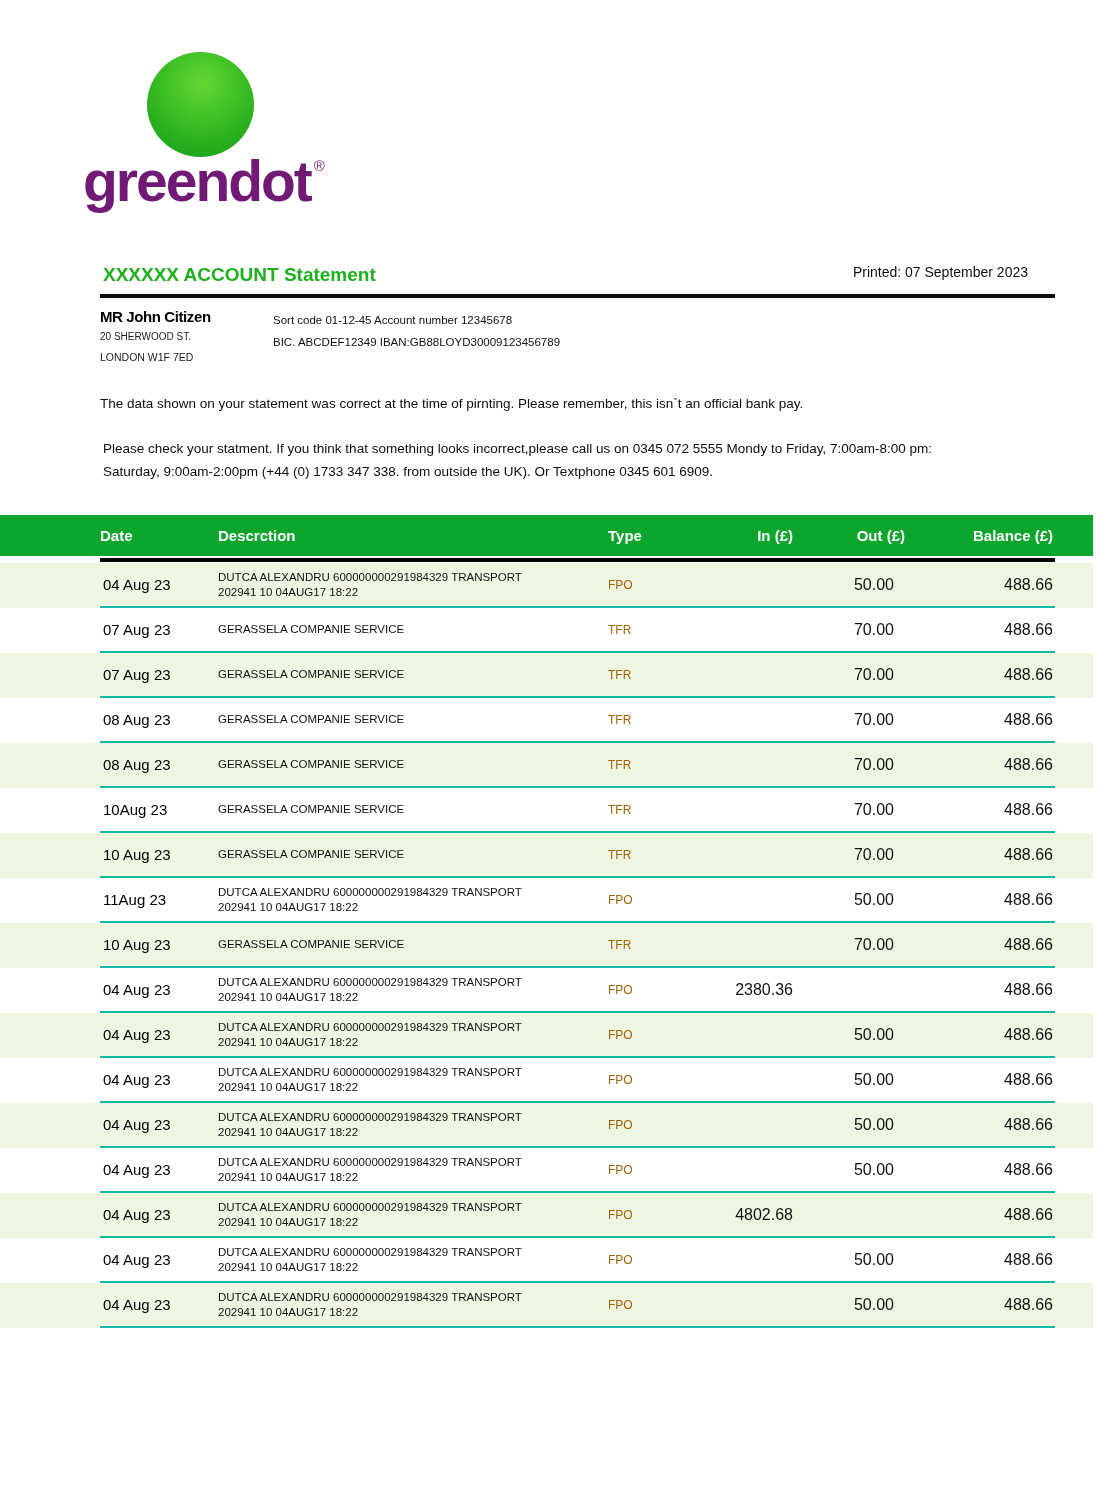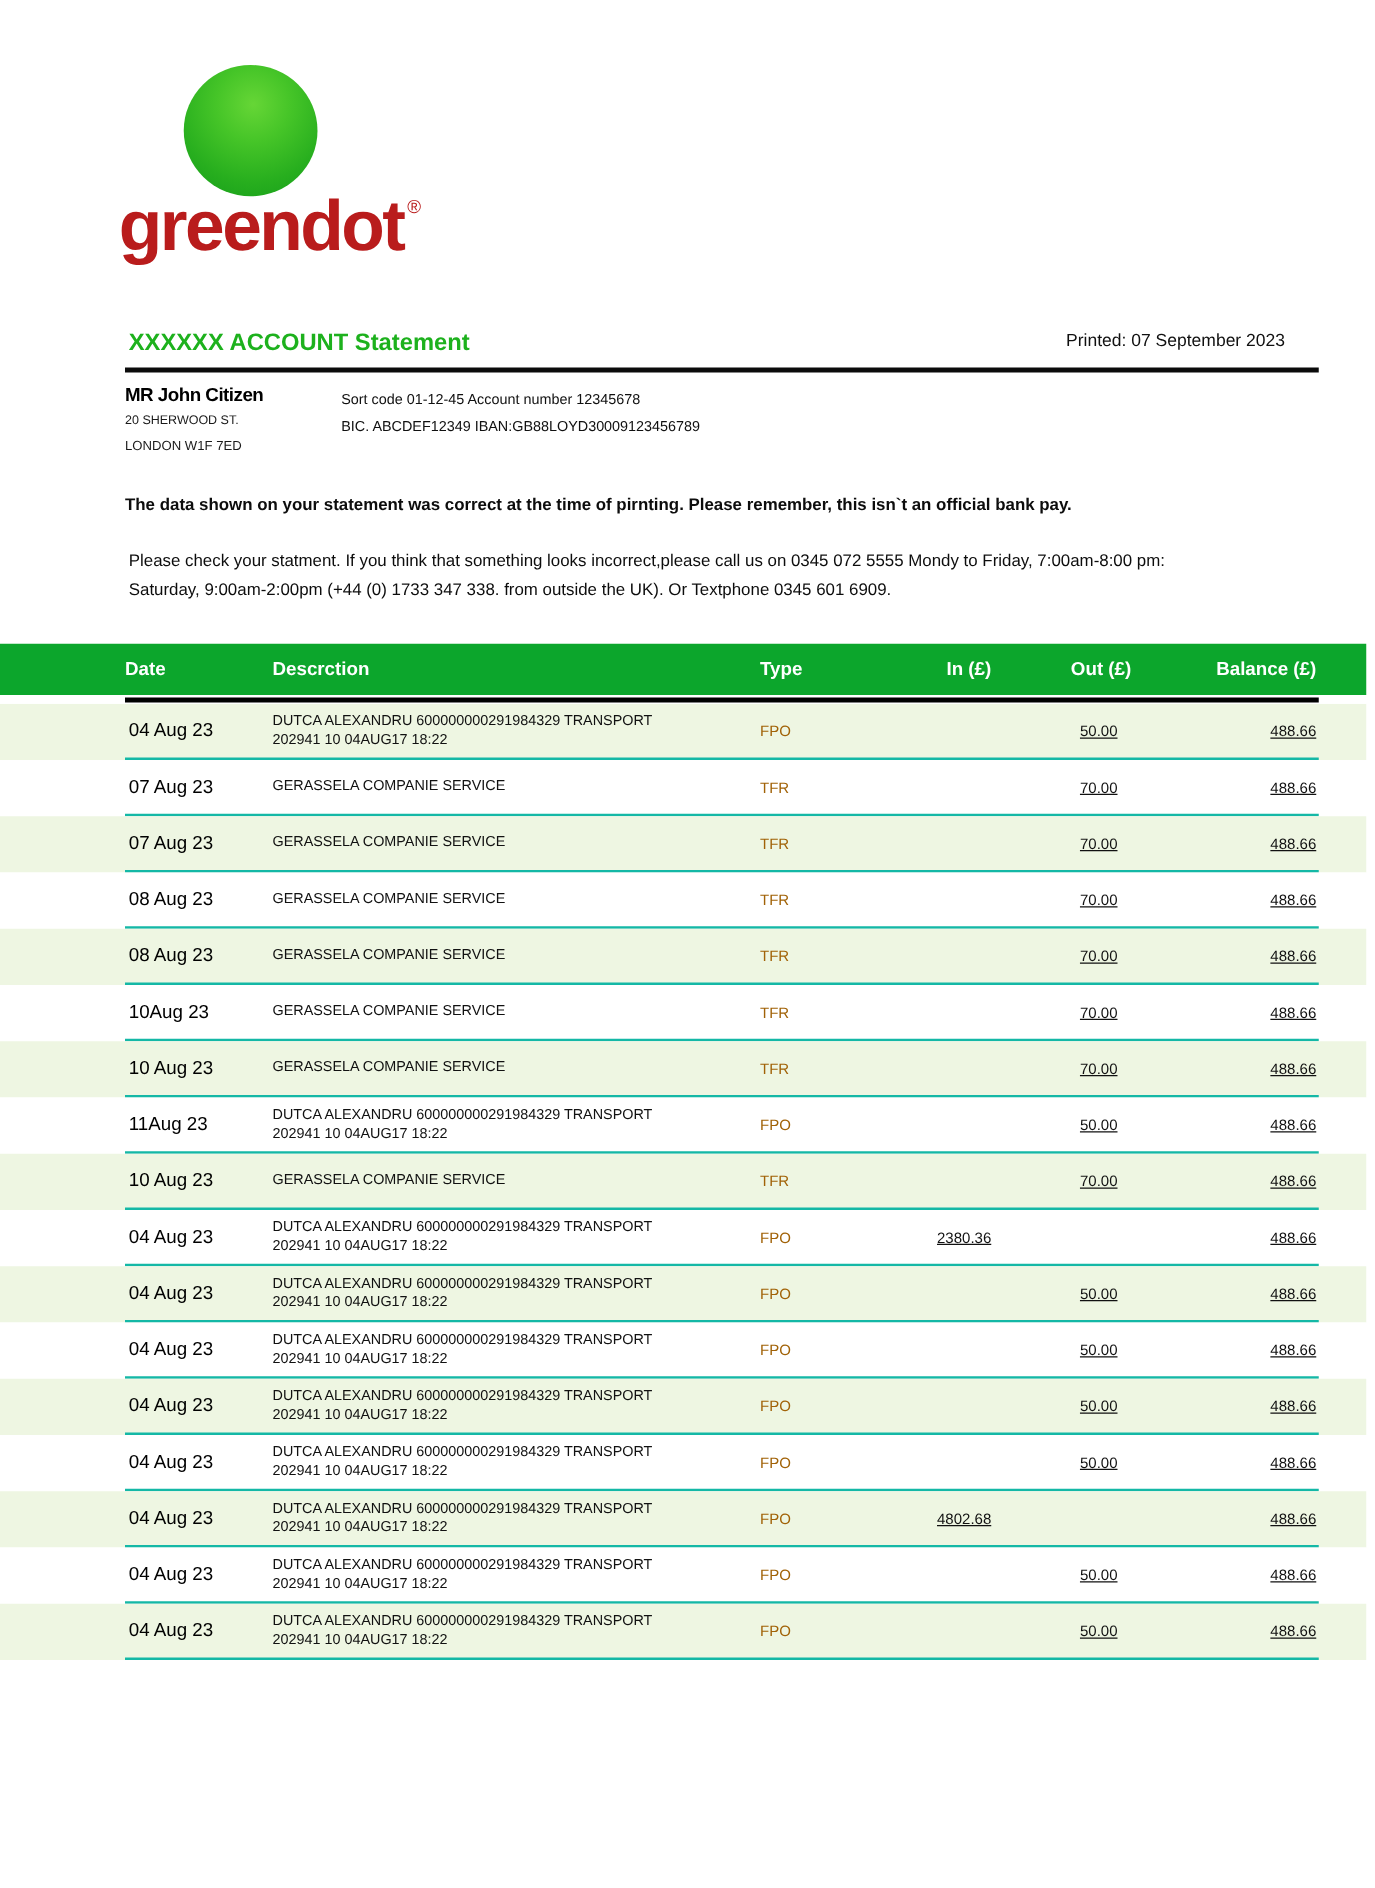--- a/index.html
+++ b/index.html
@@ -7,42 +7,42 @@
     position:relative; width:1100px; height:1510px; background:#ffffff;
     font-family:"Liberation Sans", sans-serif; overflow:hidden; color:#111;
   }
 
   
   .logo-sphere {
     position:absolute; left:147px; top:52px; width:107px; height:105px; border-radius:50%;
     background: radial-gradient(circle at 52% 30%, #66d636 0%, #46c528 32%, #27ae1e 68%, #149c1a 100%);
   }
   .logo-word {
-    position:absolute; left:95px; top:148px; font-size:57px; font-weight:600;
-    color:#b91c1c; letter-spacing:-2px; white-space:nowrap;
+    position:absolute; left:83px; top:148px; font-size:57px; font-weight:600;
+    color:#701a75; letter-spacing:-2px; white-space:nowrap;
   }
   .logo-word .reg { font-size:15px; font-weight:400; letter-spacing:0; position:relative; top:-30px; left:3px; }
 
   
   .stmt-row { position:absolute; left:103px; top:264px; width:952px; display:flex; justify-content:space-between; align-items:flex-start; }
   .stmt-title { color:var(--title-green,#1db11d); font-size:19px; font-weight:600; }
   .printed { font-size:14px; color:#101010; font-weight:500; margin-right:27px; }
   .rule1 { position:absolute; left:100px; top:294px; width:955px; height:4px; background:#0b0b0b; }
 
   
   .customer { position:absolute; left:100px; top:308px; }
   .cust-name { font-size:15px; font-weight:700; color:#000; letter-spacing:-0.4px; }
   .cust-addr1 { font-size:10px; margin-top:6px; color:#1a1a1a; }
   .cust-addr2 { font-size:10.5px; margin-top:9px; color:#1a1a1a; }
   .acct { position:absolute; left:273px; top:314px; }
   .acct-line1 { font-size:11.5px; color:#101010; }
   .acct-line2 { font-size:11.5px; color:#101010; margin-top:10px; }
 
   
-  .para1 { position:absolute; left:100px; top:396px; width:880px; font-size:13.5px; color:#0d0d0d;font-weight:bold; }
+  .para1 { position:absolute; left:100px; top:396px; width:880px; font-size:13.5px; color:#0d0d0d; }
   .para2 { position:absolute; left:103px; top:437px; width:845px; font-size:13.5px; color:#0d0d0d; line-height:23px; }
 
   
   .table { position:absolute; left:0; top:515px; width:1093px; }
   .thead { height:41px; background:var(--header-green,#0ca62c); }
   .thead-inner, .row-inner {
     margin-left:100px; width:955px; height:100%; box-sizing:border-box;
     display:grid; grid-template-columns:118px 390px 86px 99px 112px 150px; align-items:center;
   }
   .th { color:#ffffff; font-size:15px; font-weight:600; }
@@ -51,21 +51,21 @@
   .c-out { padding-right:11px; box-sizing:border-box; }
   .divider { height:7px; position:relative; background:#ffffff; }
   .divider-line { position:absolute; left:100px; top:2px; width:955px; height:4px; background:#000; }
   .trow { height:45px; }
   .tbody .trow:nth-child(odd) { background:var(--row-green,#eef6e2); }
   .tbody .trow:nth-child(even) { background:#ffffff; }
   .row-inner { border-bottom:2px solid #14b8a6; }
   .c-date { font-size:15px; color:#000; padding-left:3px; }
   .c-desc { font-size:11.5px; line-height:15px; color:#111; white-space:pre-line; }
   .c-type { font-size:12px; color:#a16207; }
-  .c-in, .c-out, .c-bal { font-size:12px; color:#111;text-decoration:underline; }
+  .c-in, .c-out, .c-bal { font-size:16px; color:#111; }
 </style>
 </head>
 <body>
 
 <div class="page" style="--header-green: #0ca62c; --row-green: #eef6e2; --title-green: #1db11d;">
 
   <div class="logo-sphere"></div>
   <div class="logo-word"><span>greendot</span><span class="reg">®</span></div>
 
   <div class="stmt-row">

